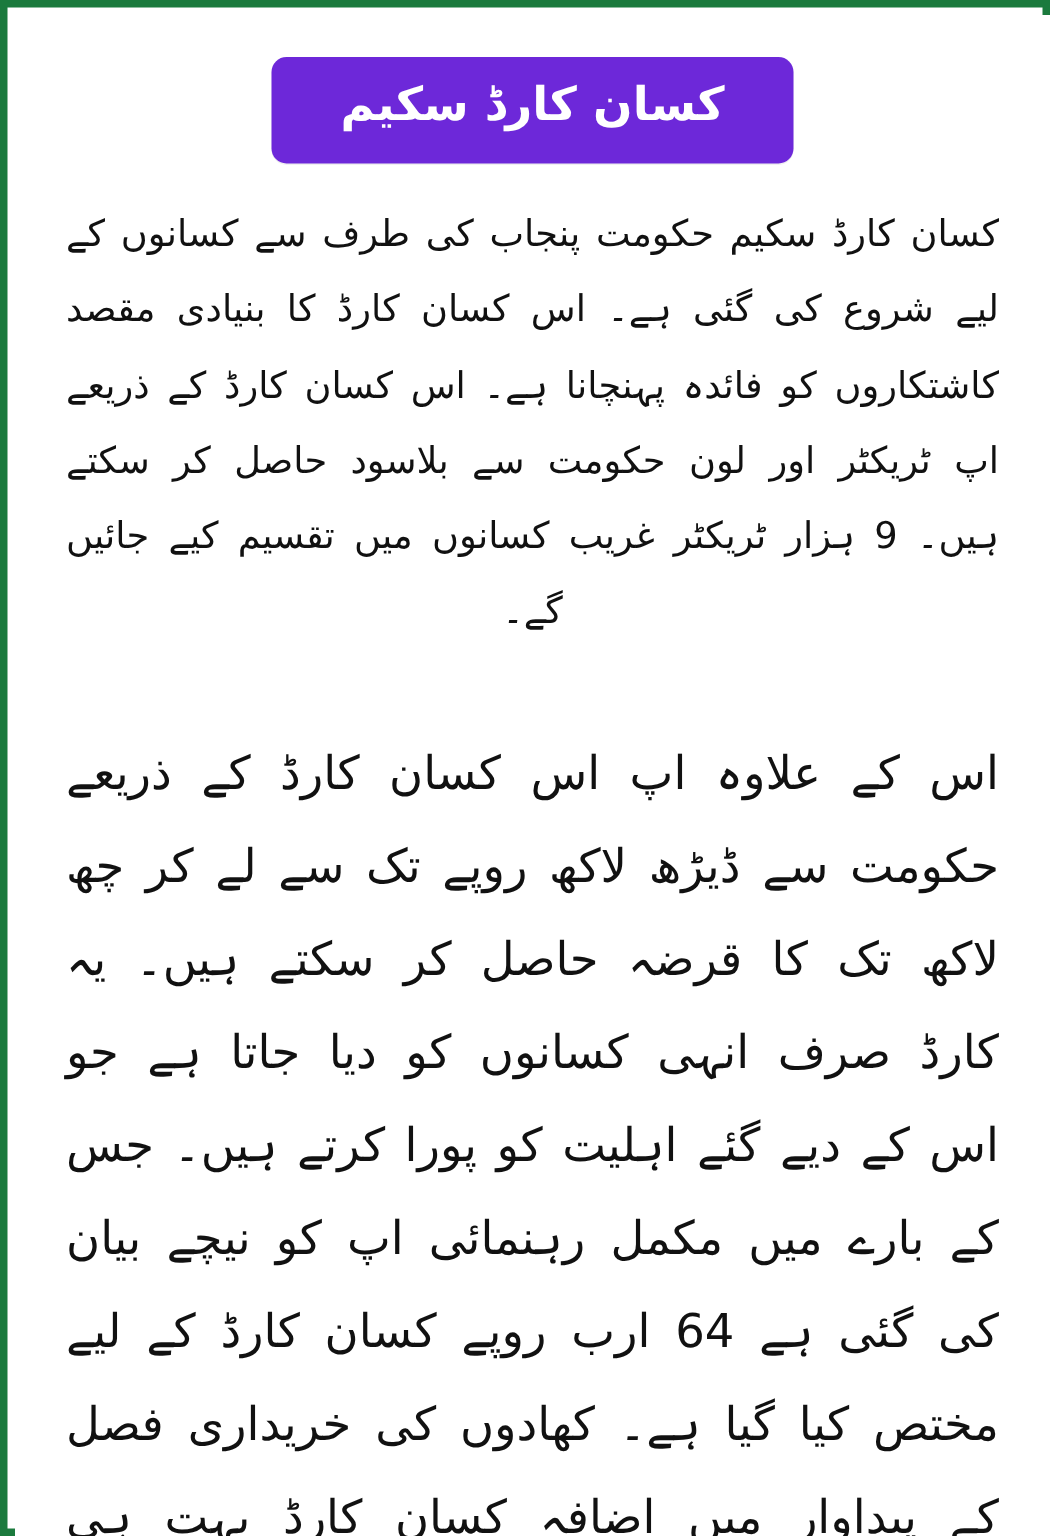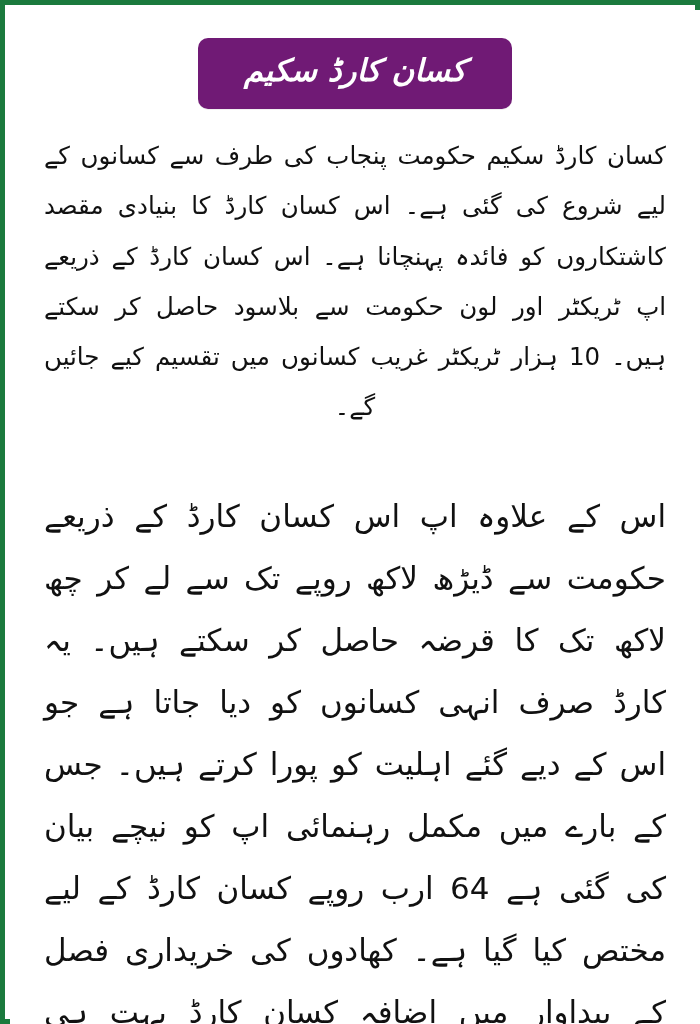--- a/index.html
+++ b/index.html
@@ -35,33 +35,32 @@
     flex-direction: column;
   }
 
   
   .title-wrap {
     padding-top: 28px;
     display: flex;
     justify-content: center;
   }
   .title-badge {
-    background: #701a75;
+    background: #6d28d9;
     color: #ffffff;
     font-size: 31px;
     font-weight: bold;
     line-height: 1.2;
     padding: 14px 46px 20px 46px;
     border-radius: 10px;
     direction: rtl;
     text-align: center;
     font-family: "DejaVu Sans", sans-serif;
     letter-spacing: 0px;
     box-shadow: 0 1px 0 rgba(0,0,0,0.06);
-    font-style: italic;
   }
 
   
   .content {
     flex: 1;
     padding: 22px 34px 0 34px;
     direction: rtl;
   }
   .para {
     direction: rtl;
@@ -154,21 +153,21 @@
 <body>
 
 <div class="page-frame">
   <div class="inner">
 
     <div class="title-wrap">
       <div class="title-badge">کسان کارڈ سکیم</div>
     </div>
 
     <div class="content">
-      <p class="para p1">کسان کارڈ سکیم حکومت پنجاب کی طرف سے کسانوں کے لیے شروع کی گئی ہے۔ اس کسان کارڈ کا بنیادی مقصد کاشتکاروں کو فائدہ پہنچانا ہے۔ اس کسان کارڈ کے ذریعے اپ ٹریکٹر اور لون حکومت سے بلاسود حاصل کر سکتے ہیں۔ 10 ہزار ٹریکٹر غریب کسانوں میں تقسیم کیے جائیں گے۔</p>
+      <p class="para p1">کسان کارڈ سکیم حکومت پنجاب کی طرف سے کسانوں کے لیے شروع کی گئی ہے۔ اس کسان کارڈ کا بنیادی مقصد کاشتکاروں کو فائدہ پہنچانا ہے۔ اس کسان کارڈ کے ذریعے اپ ٹریکٹر اور لون حکومت سے بلاسود حاصل کر سکتے ہیں۔ 9 ہزار ٹریکٹر غریب کسانوں میں تقسیم کیے جائیں گے۔</p>
       <p class="para p2">اس کے علاوہ اپ اس کسان کارڈ کے ذریعے حکومت سے ڈیڑھ لاکھ روپے تک سے لے کر چھ لاکھ تک کا قرضہ حاصل کر سکتے ہیں۔ یہ کارڈ صرف انہی کسانوں کو دیا جاتا ہے جو اس کے دیے گئے اہلیت کو پورا کرتے ہیں۔ جس کے بارے میں مکمل رہنمائی اپ کو نیچے بیان کی گئی ہے 64 ارب روپے کسان کارڈ کے لیے مختص کیا گیا ہے۔ کھادوں کی خریداری فصل کے پیداوار میں اضافہ کسان کارڈ بہت ہی کارامد ثابت ہو سکتا ہے۔</p>
     </div>
 
     <div class="footer">
 
       <div class="logo-cell first">
         <span class="logo-mark">BOP</span>
         <span class="bop-bars">
             <i></i>
             <i></i>

